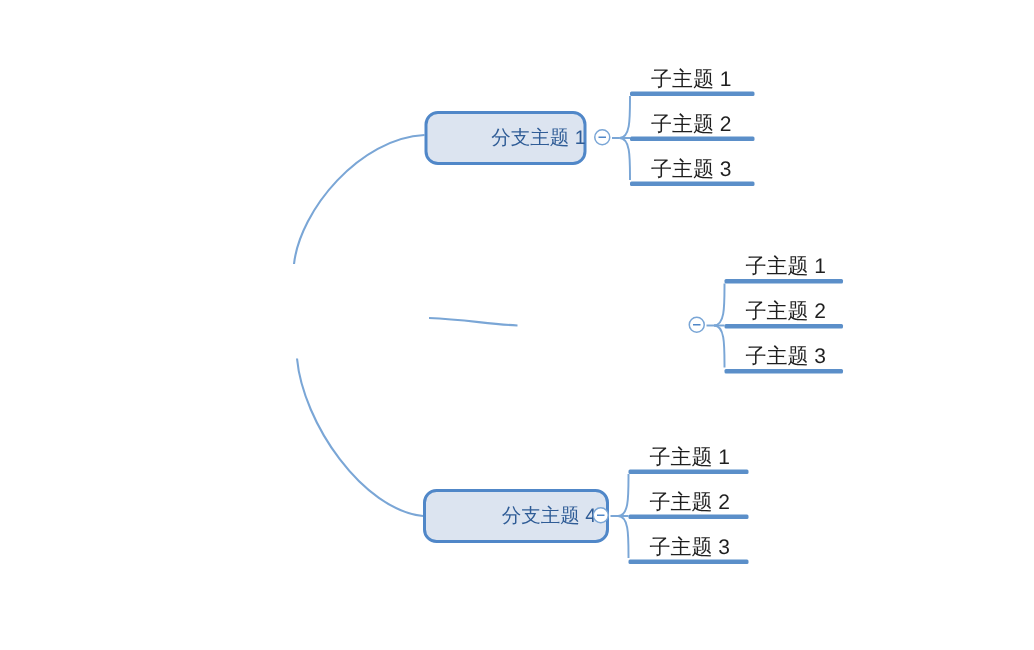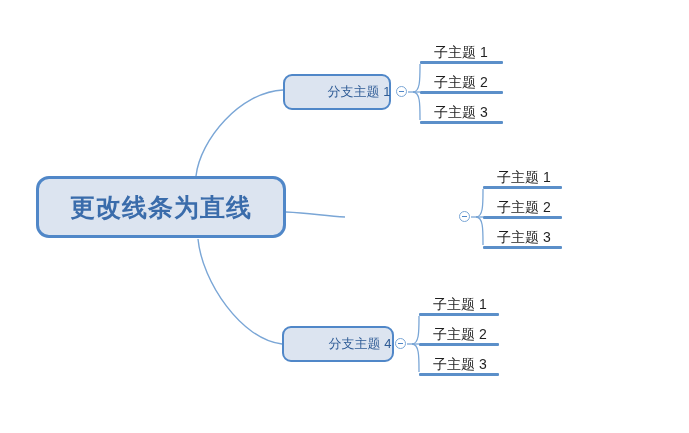--- a/index.html
+++ b/index.html
@@ -65,21 +65,21 @@
     width: 108px;
   }
   .node.branch-2 {
     left: 345px;
     top: 199px;
     width: 112px;
   }
   .node.branch-4 {
     left: 282px;
     top: 326px;
-    width: 112px;
+    width: 124px;
   }
   .leaf-group {
     position: absolute;
   }
   .leaf {
     position: relative;
     height: 30px;
   }
   .leaf-label {
     position: absolute;
@@ -140,21 +140,20 @@
     <path d="M 476 217 C 483 217 483 205 483 191 L 483 189" fill="none" stroke="#7aa6d6" stroke-width="1.3"></path>
     <path d="M 476 217 L 483 217" fill="none" stroke="#7aa6d6" stroke-width="1.3"></path>
     <path d="M 476 217 C 483 217 483 229 483 243 L 483 245" fill="none" stroke="#7aa6d6" stroke-width="1.3"></path>
 
     <path d="M 407 344 L 412 344" fill="none" stroke="#7aa6d6" stroke-width="1.3"></path>
     <path d="M 412 344 C 419 344 419 332 419 318 L 419 316" fill="none" stroke="#7aa6d6" stroke-width="1.3"></path>
     <path d="M 412 344 L 419 344" fill="none" stroke="#7aa6d6" stroke-width="1.3"></path>
     <path d="M 412 344 C 419 344 419 356 419 370 L 419 372" fill="none" stroke="#7aa6d6" stroke-width="1.3"></path>
   </svg>
 
-  <div class="node central">更改线条为直线</div>
 
   <div class="node branch branch-1">分支主题 1</div>
   <div class="toggle" style="left:396px; top:86px;"></div>
   <div class="leaf-group" style="left:420px; top:34px;">
     <div class="leaf">
       <span class="leaf-label">子主题 1</span>
       <span class="leaf-bar" style="width:83px;"></span>
     </div>
     <div class="leaf">
       <span class="leaf-label">子主题 2</span>

